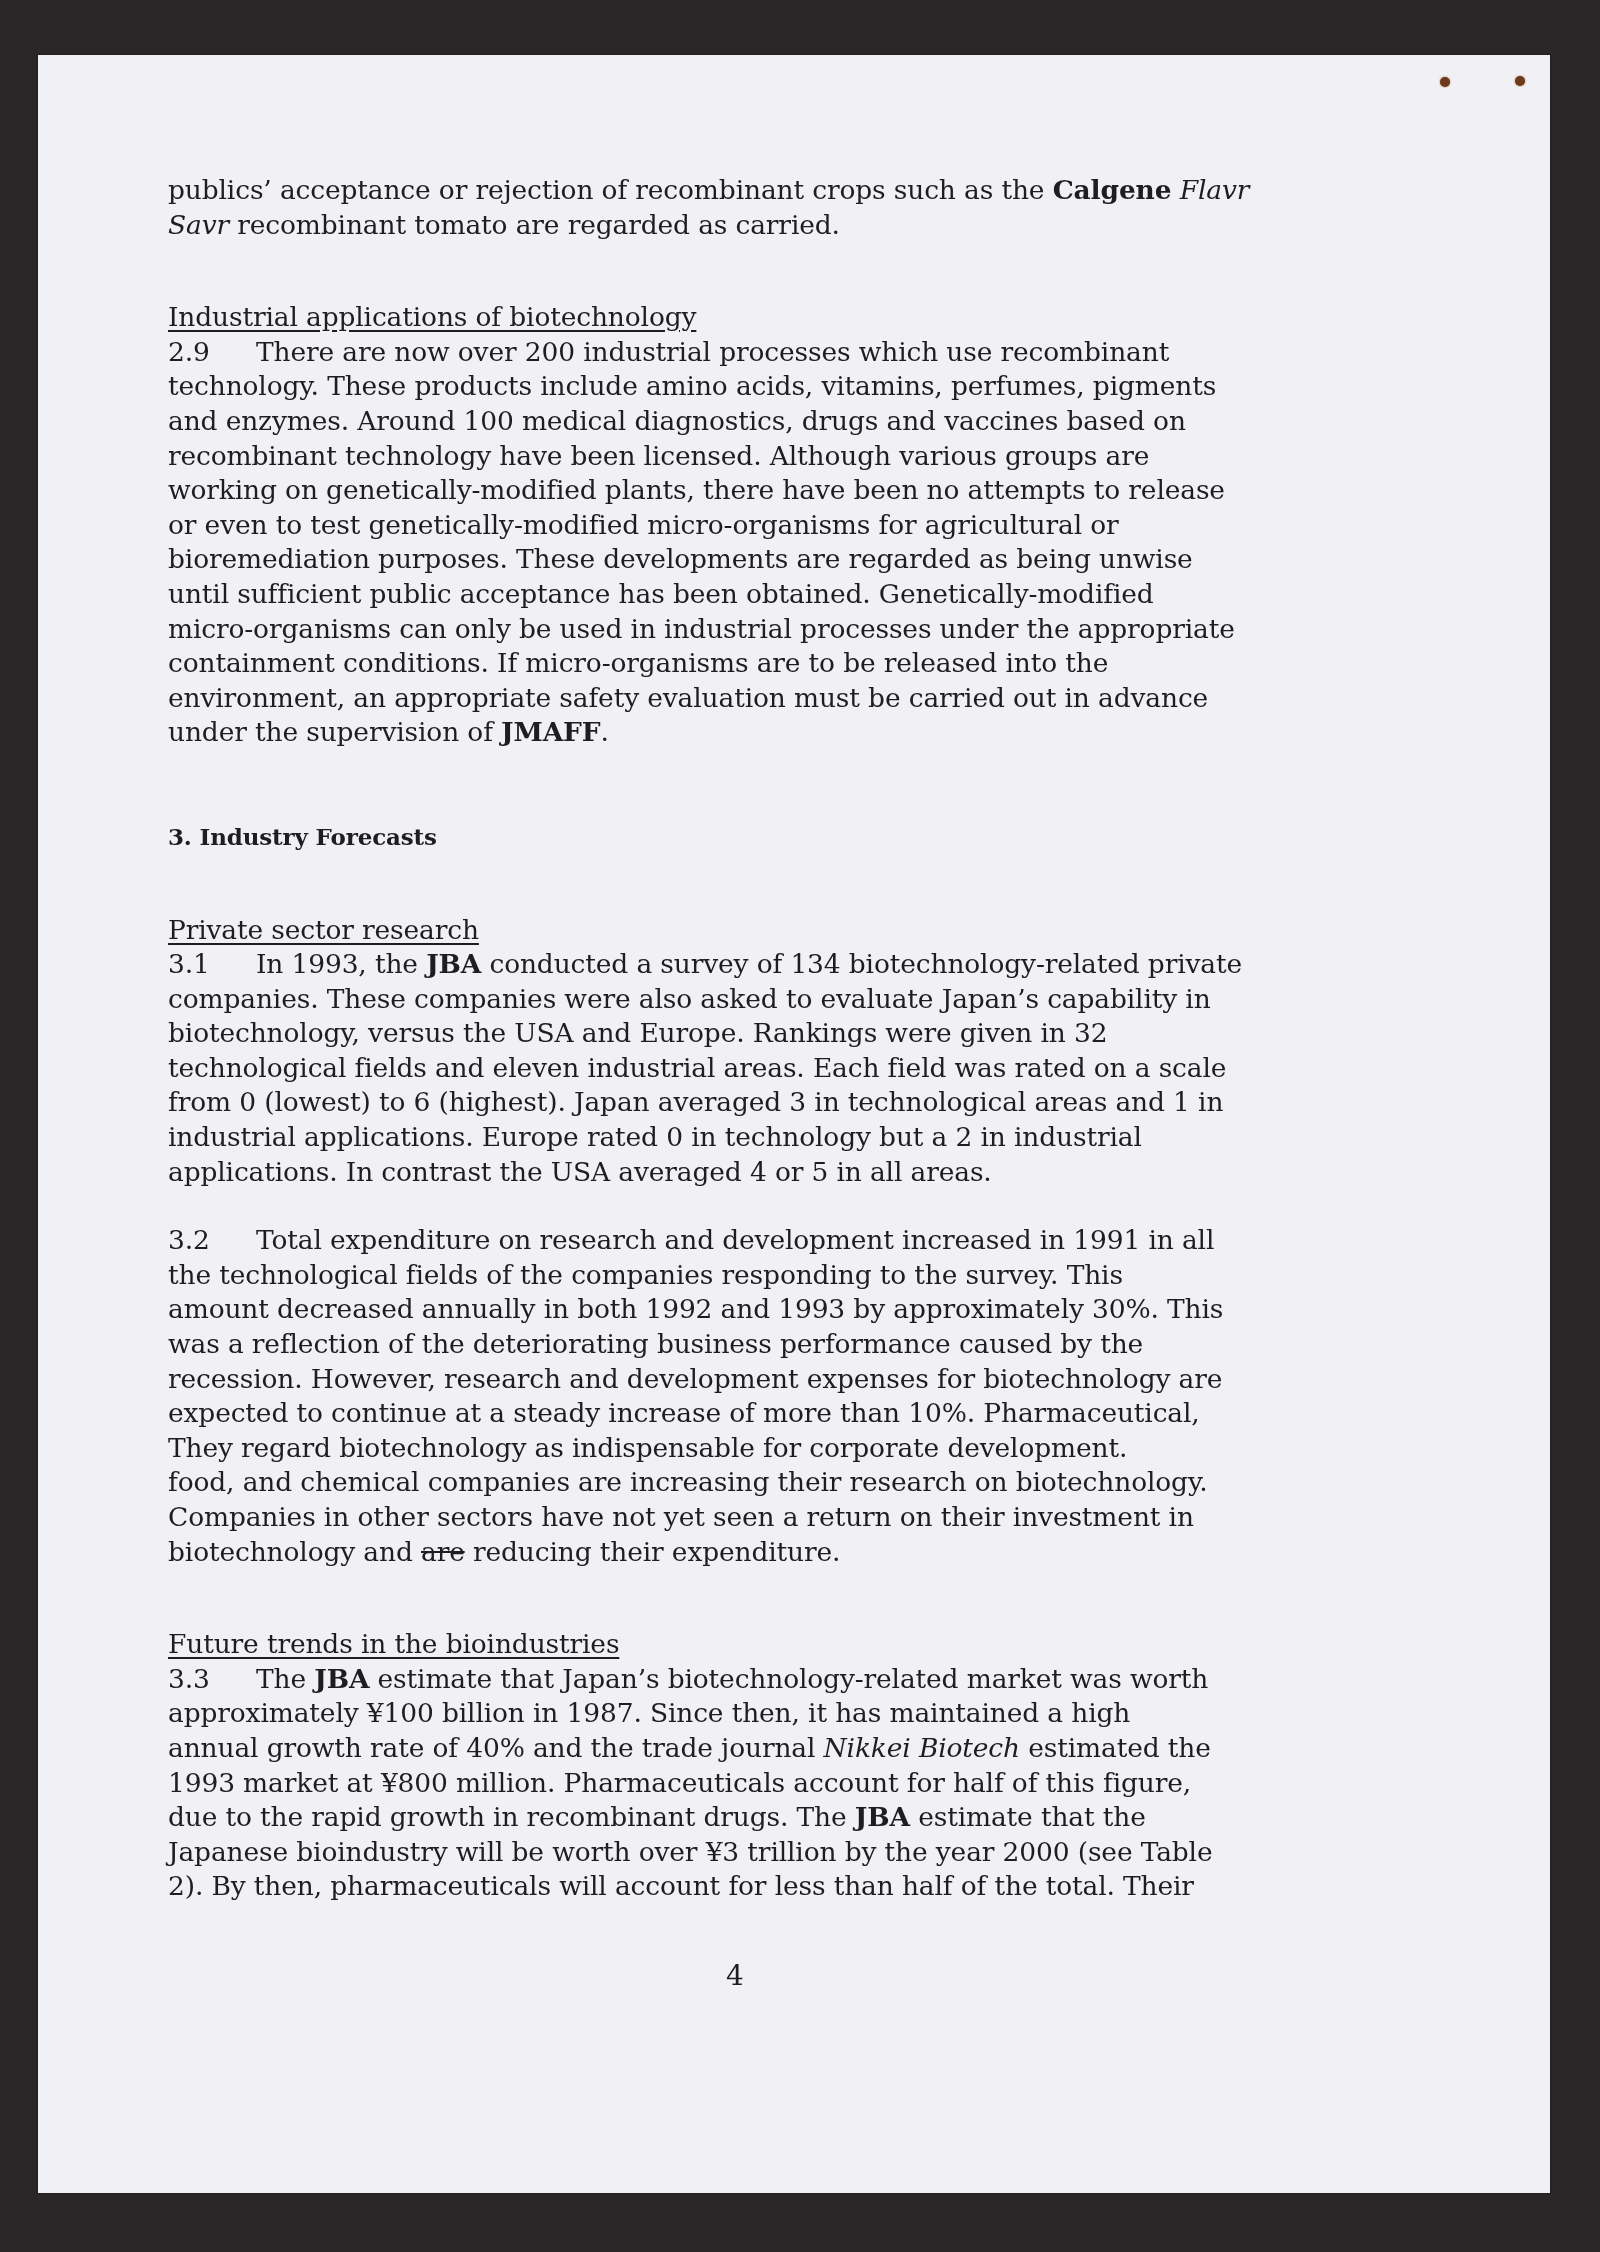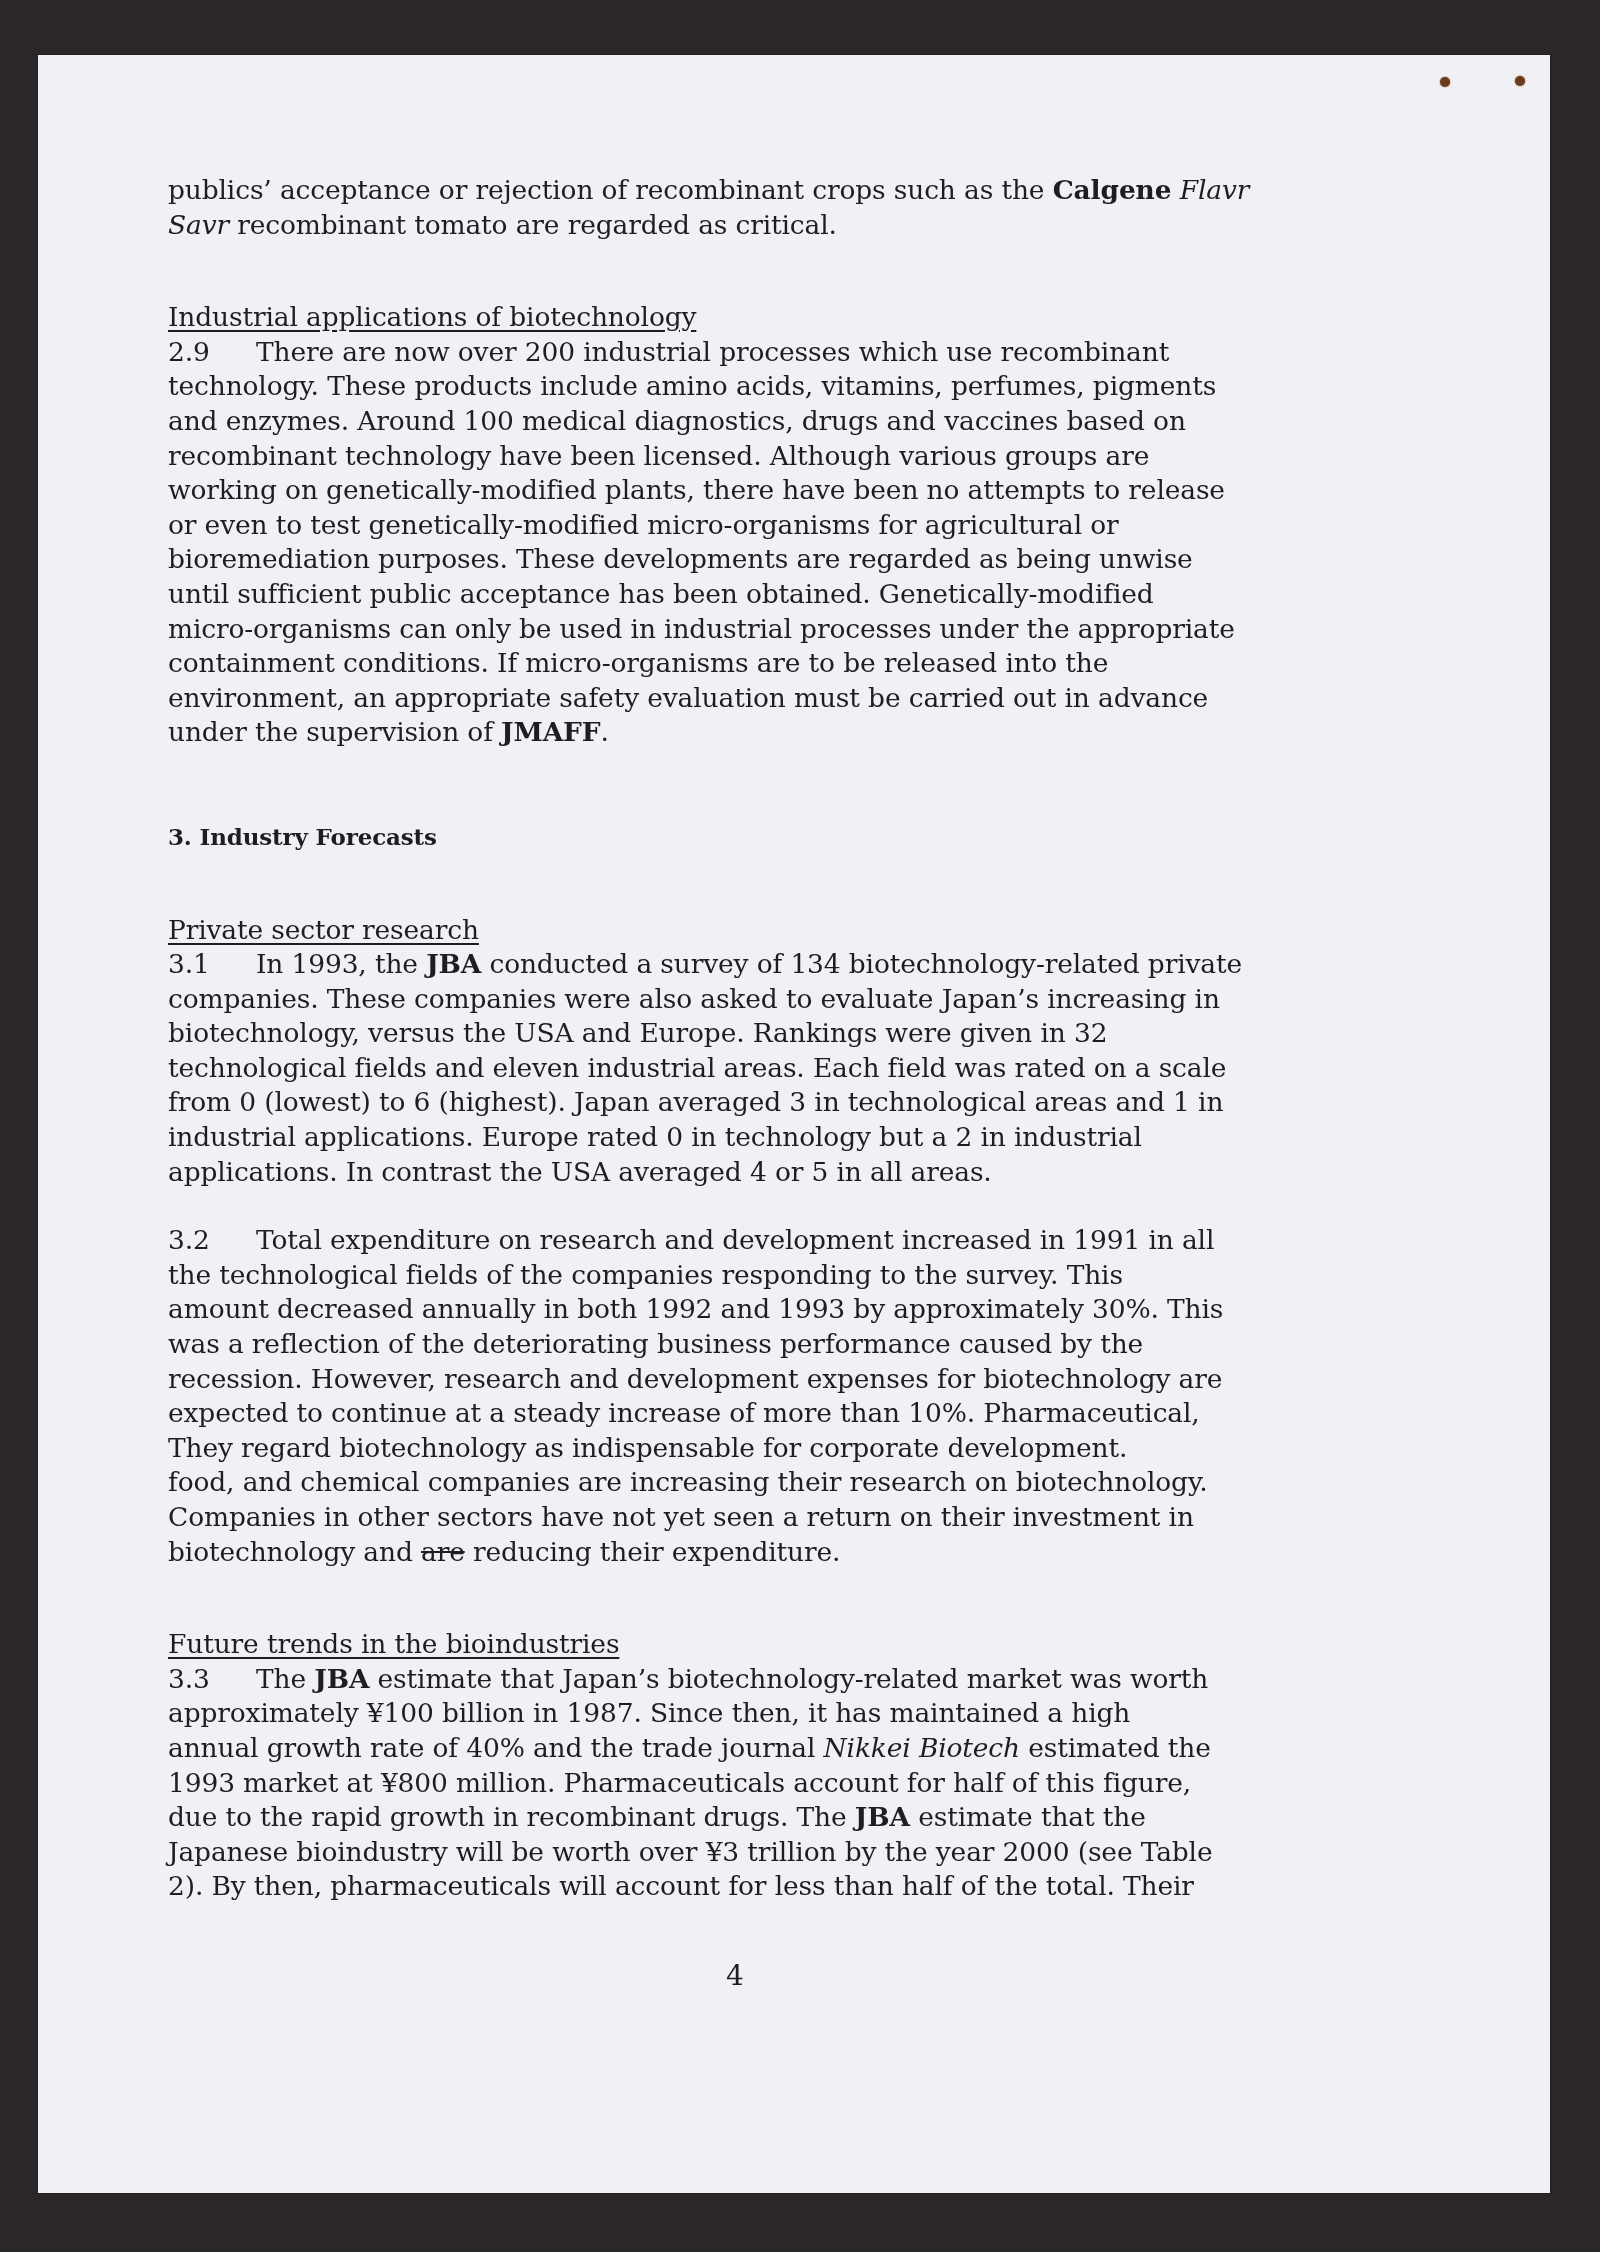--- a/index.html
+++ b/index.html
@@ -42,21 +42,21 @@
 <body>
 
 <div class="page">
   <span class="staple" style="left:1402px; top:22px;"></span>
   <span class="staple" style="left:1477px; top:21px;"></span>
 
   <div class="content">
 
     <div>
       <span class="line"><span>publics’ acceptance or rejection of recombinant crops such as the </span><span class="b">Calgene</span> <span class="i">Flavr</span></span>
-      <span class="line"><span class="i">Savr</span><span> recombinant tomato are regarded as critical.</span></span>
+      <span class="line"><span class="i">Savr</span><span> recombinant tomato are regarded as carried.</span></span>
     </div>
 
     <div class="gap-small"></div>
 
     <div>
       <span class="line u">Industrial applications of biotechnology</span>
       <span class="line"><span class="num">2.9</span><span>There are now over 200 industrial processes which use recombinant</span></span>
       <span class="line">technology.  These products include amino acids, vitamins, perfumes, pigments</span>
       <span class="line">and enzymes.  Around 100 medical diagnostics, drugs and vaccines based on</span>
       <span class="line">recombinant technology have been licensed.  Although various groups are</span>
@@ -72,21 +72,21 @@
 
     <div class="gap-large"></div>
 
     <span class="line heading">3.  Industry Forecasts</span>
 
     <div class="gap-small"></div>
 
     <div>
       <span class="line u">Private sector research</span>
       <span class="line"><span class="num">3.1</span><span>In 1993, the </span><span class="b">JBA</span><span> conducted a survey of 134 biotechnology-related private</span></span>
-      <span class="line">companies.  These companies were also asked to evaluate Japan’s increasing in</span>
+      <span class="line">companies.  These companies were also asked to evaluate Japan’s capability in</span>
       <span class="line">biotechnology, versus the USA and Europe.   Rankings were given in 32</span>
       <span class="line">technological fields and eleven industrial areas.  Each field was rated on a scale</span>
       <span class="line">from 0 (lowest) to 6 (highest).  Japan averaged 3 in technological areas and 1 in</span>
       <span class="line">industrial applications.  Europe rated 0 in technology but a 2 in industrial</span>
       <span class="line">applications.  In contrast the USA averaged 4 or 5 in all areas.</span>
     </div>
 
     <div class="gap-small"></div>
 
     <div>

